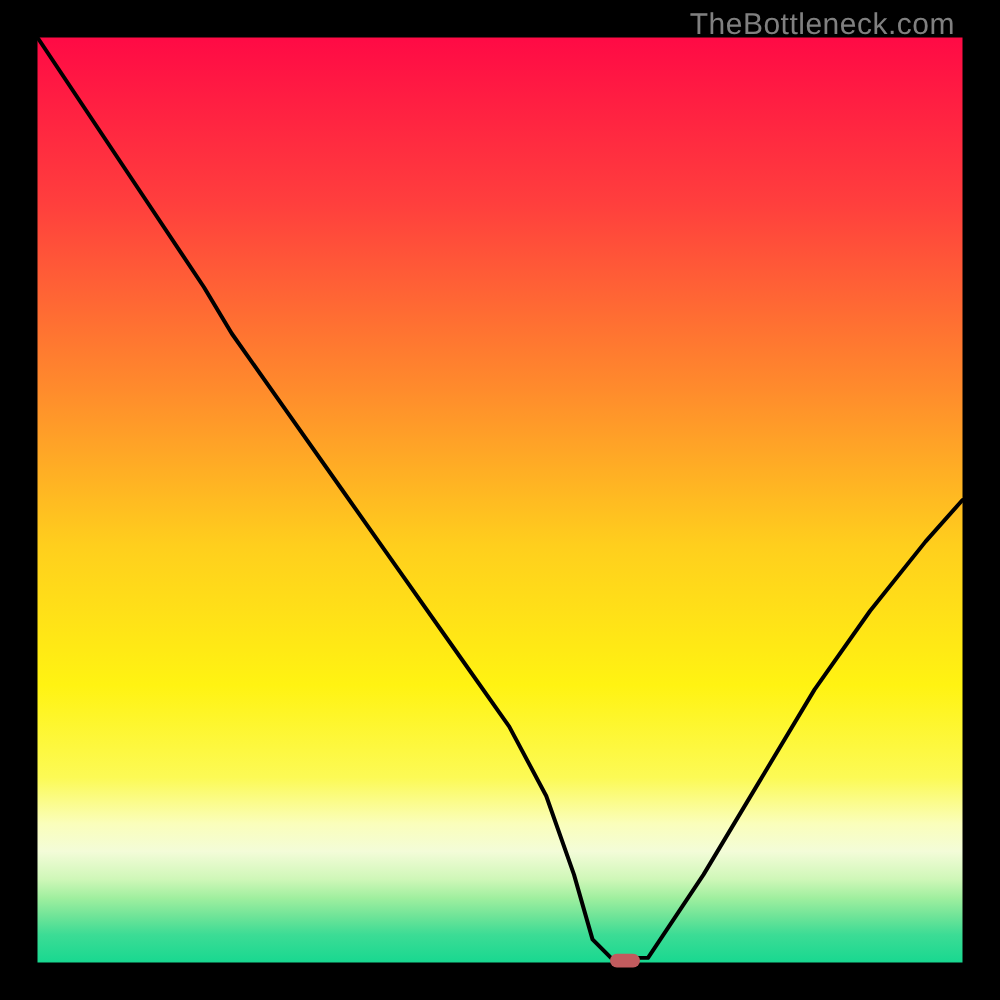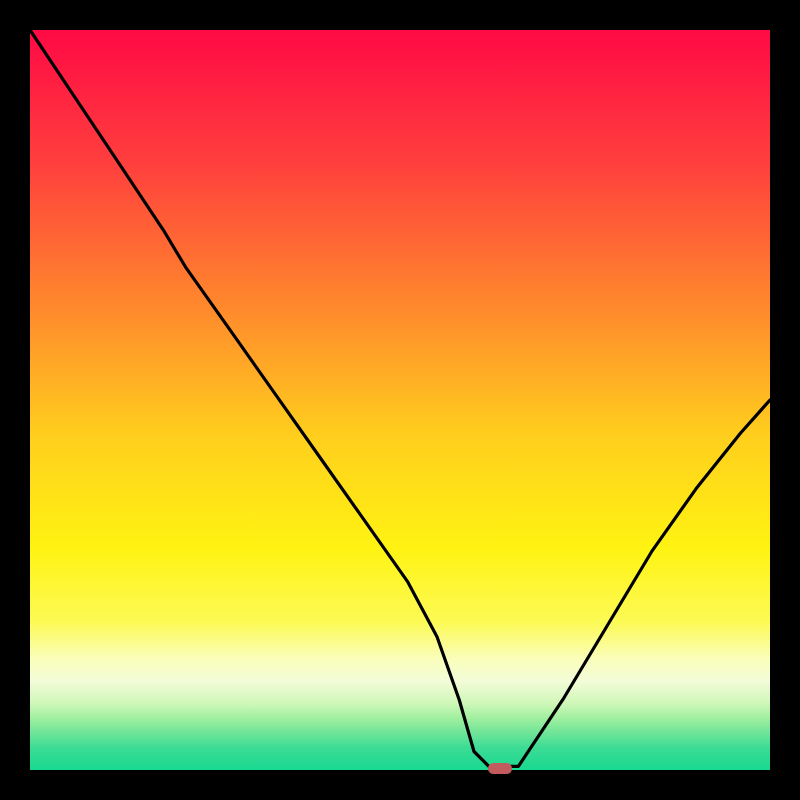--- a/index.html
+++ b/index.html
@@ -49,20 +49,21 @@
   .marker {
     position: absolute;
     background: #c15b5e;
     border-radius: 8px;
   }
 </style>
 </head>
 <body>
 
 <div class="stage">
+  <div class="watermark">TheBottleneck.com</div>
 
   <div class="plot-area">
     <div class="gradient-bg" style="background: linear-gradient(rgb(255, 10, 69) 0%, rgb(255, 63, 61) 18%, rgb(255, 139, 44) 38%, rgb(255, 207, 29) 55%, rgb(255, 243, 18) 70%, rgb(252, 250, 85) 80%, rgb(250, 254, 187) 85%, rgb(243, 252, 216) 88%, rgb(207, 247, 184) 91%, rgb(160, 239, 159) 93%, rgb(111, 228, 152) 95%, rgb(60, 220, 149) 97%, rgb(24, 216, 144) 100%);"></div>
     <svg class="curve" viewBox="0 0 740 740" preserveAspectRatio="none">
       <path id="curve-path" fill="none" stroke-width="3.2" stroke-linecap="round" stroke-linejoin="round" d="M0.0 0.0 L44.4 66.6 L88.8 133.2 L133.2 199.8 L155.4 236.8 L199.8 299.7 L244.2 362.6 L288.6 425.5 L333.0 488.4 L377.4 551.3 L407.0 606.8 L429.2 669.7 L444.0 721.5 L458.8 736.3 L488.4 736.3 L532.8 669.7 L577.2 595.7 L621.6 521.7 L666.0 458.8 L710.4 403.3 L740.0 370.0" stroke="#000000"></path>
     </svg>
     <div class="marker" style="left: 458.06px; top: 733.34px; width: 23.68px; height: 10.36px; background: rgb(193, 91, 94);"></div>
   </div>
 </div>
 

